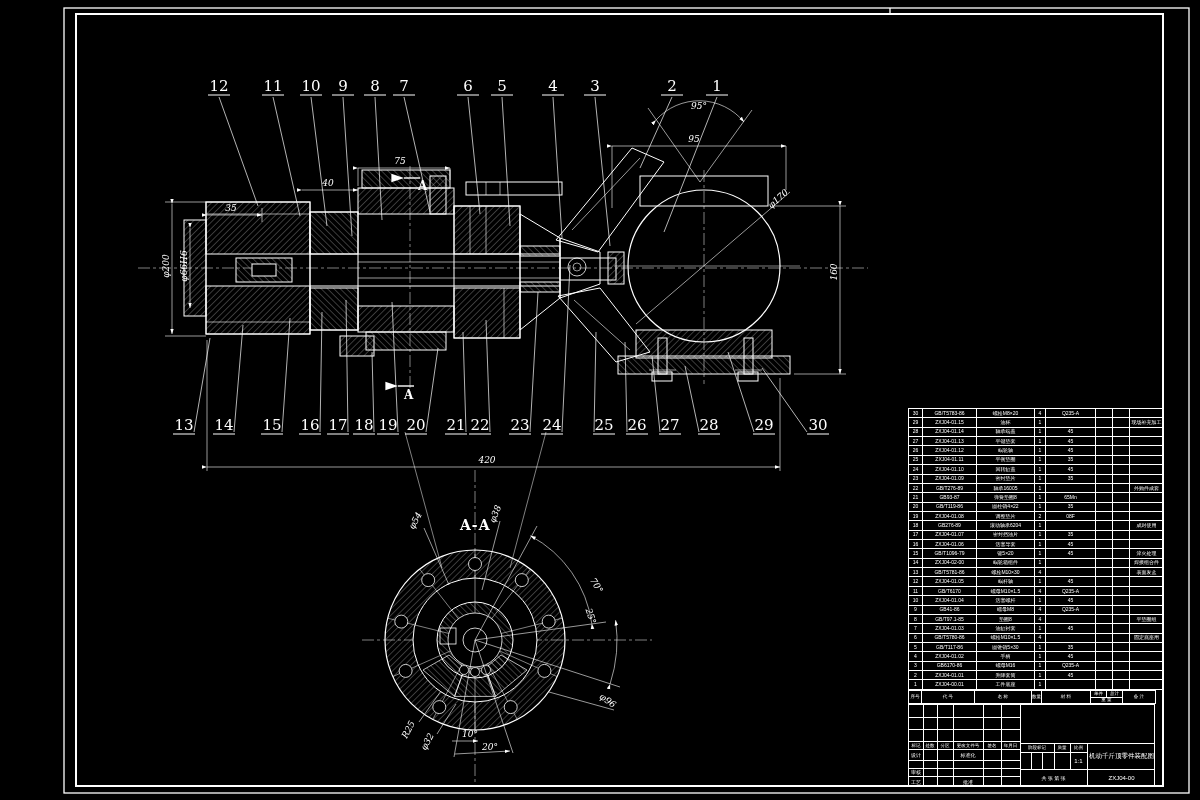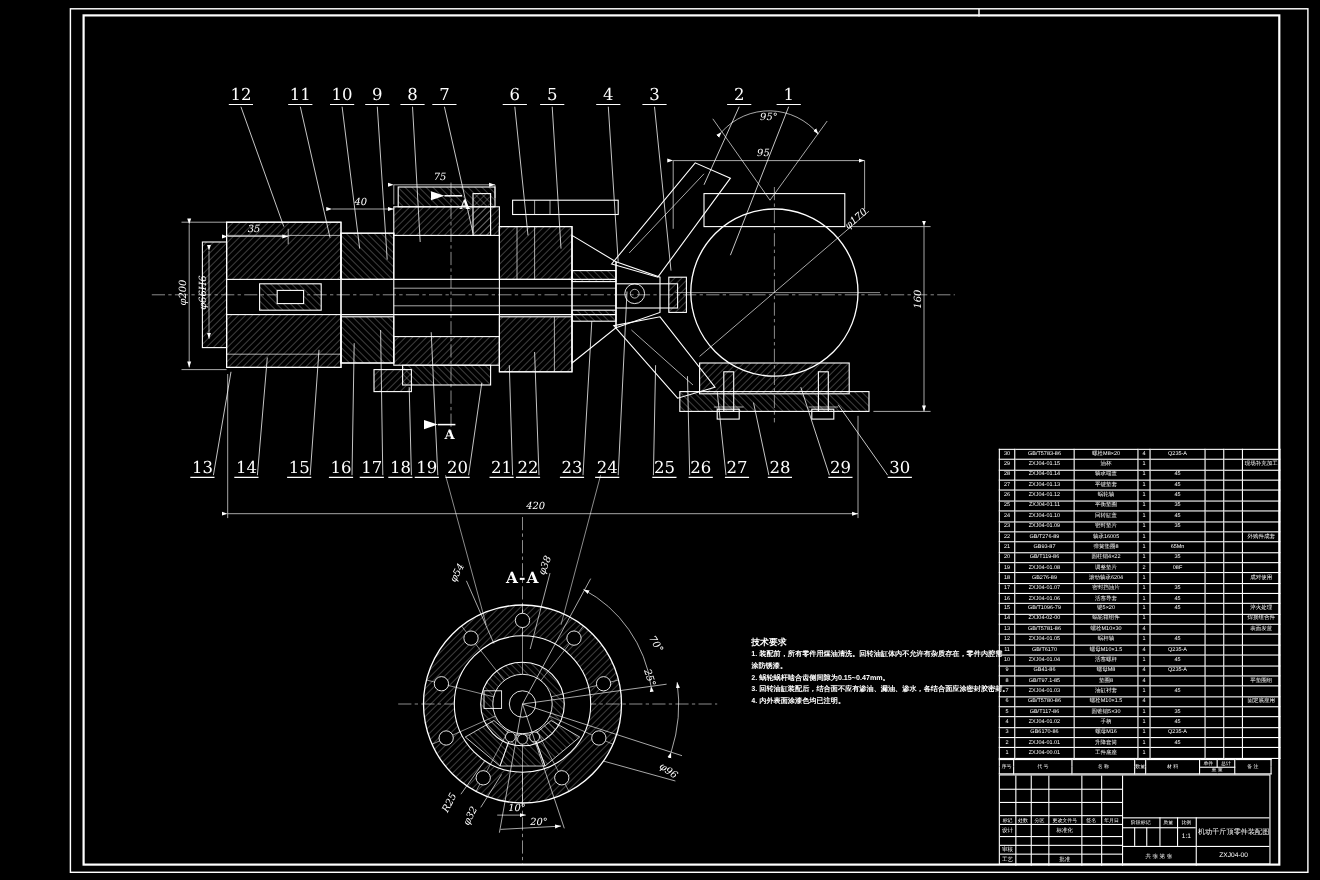--- a/index.html
+++ b/index.html
@@ -262,28 +262,20 @@
   <text class="dimtxt" x="594" y="587" text-anchor="middle" transform="rotate(58 594 587)">70°</text>
   <text class="dimtxt" x="588" y="617" text-anchor="middle" transform="rotate(72 588 617)">25°</text>
   <text class="dimtxt" x="606" y="703" text-anchor="middle" transform="rotate(36 606 703)">φ96</text>
   <text class="dimtxt" x="411" y="731" text-anchor="middle" transform="rotate(-62 411 731)">R25</text>
   <text class="dimtxt" x="430" y="743" text-anchor="middle" transform="rotate(-62 430 743)">φ32</text>
   <text class="dimtxt" x="470" y="737" text-anchor="middle">10°</text>
   <text class="dimtxt" x="490" y="750" text-anchor="middle">20°</text>
 </svg>
 
 
-<div id="notes" class="abs">
-  <div class="nt">技术要求</div>
-  <div class="nl">1. 装配前，所有零件用煤油清洗。回转油缸体内不允许有杂质存在，零件内腔需</div>
-  <div class="nl">涂防锈漆。</div>
-  <div class="nl">2. 蜗轮蜗杆啮合齿侧间隙为0.15~0.47mm。</div>
-  <div class="nl">3. 回转油缸装配后，结合面不应有渗油、漏油、渗水，各结合面应涂密封胶密封。</div>
-  <div class="nl">4. 内外表面涂漆色均已注明。</div>
-</div>
 
 
 <div id="bom-rows" class="abs">
       <table class="bomt">
         <tbody>
           <tr>
             <td style="width: 13px;">30</td>
             <td style="width: 53px;">GB/T5783-86</td>
             <td style="width: 57px;">螺栓M8×20</td>
             <td style="width: 10px;">4</td>

